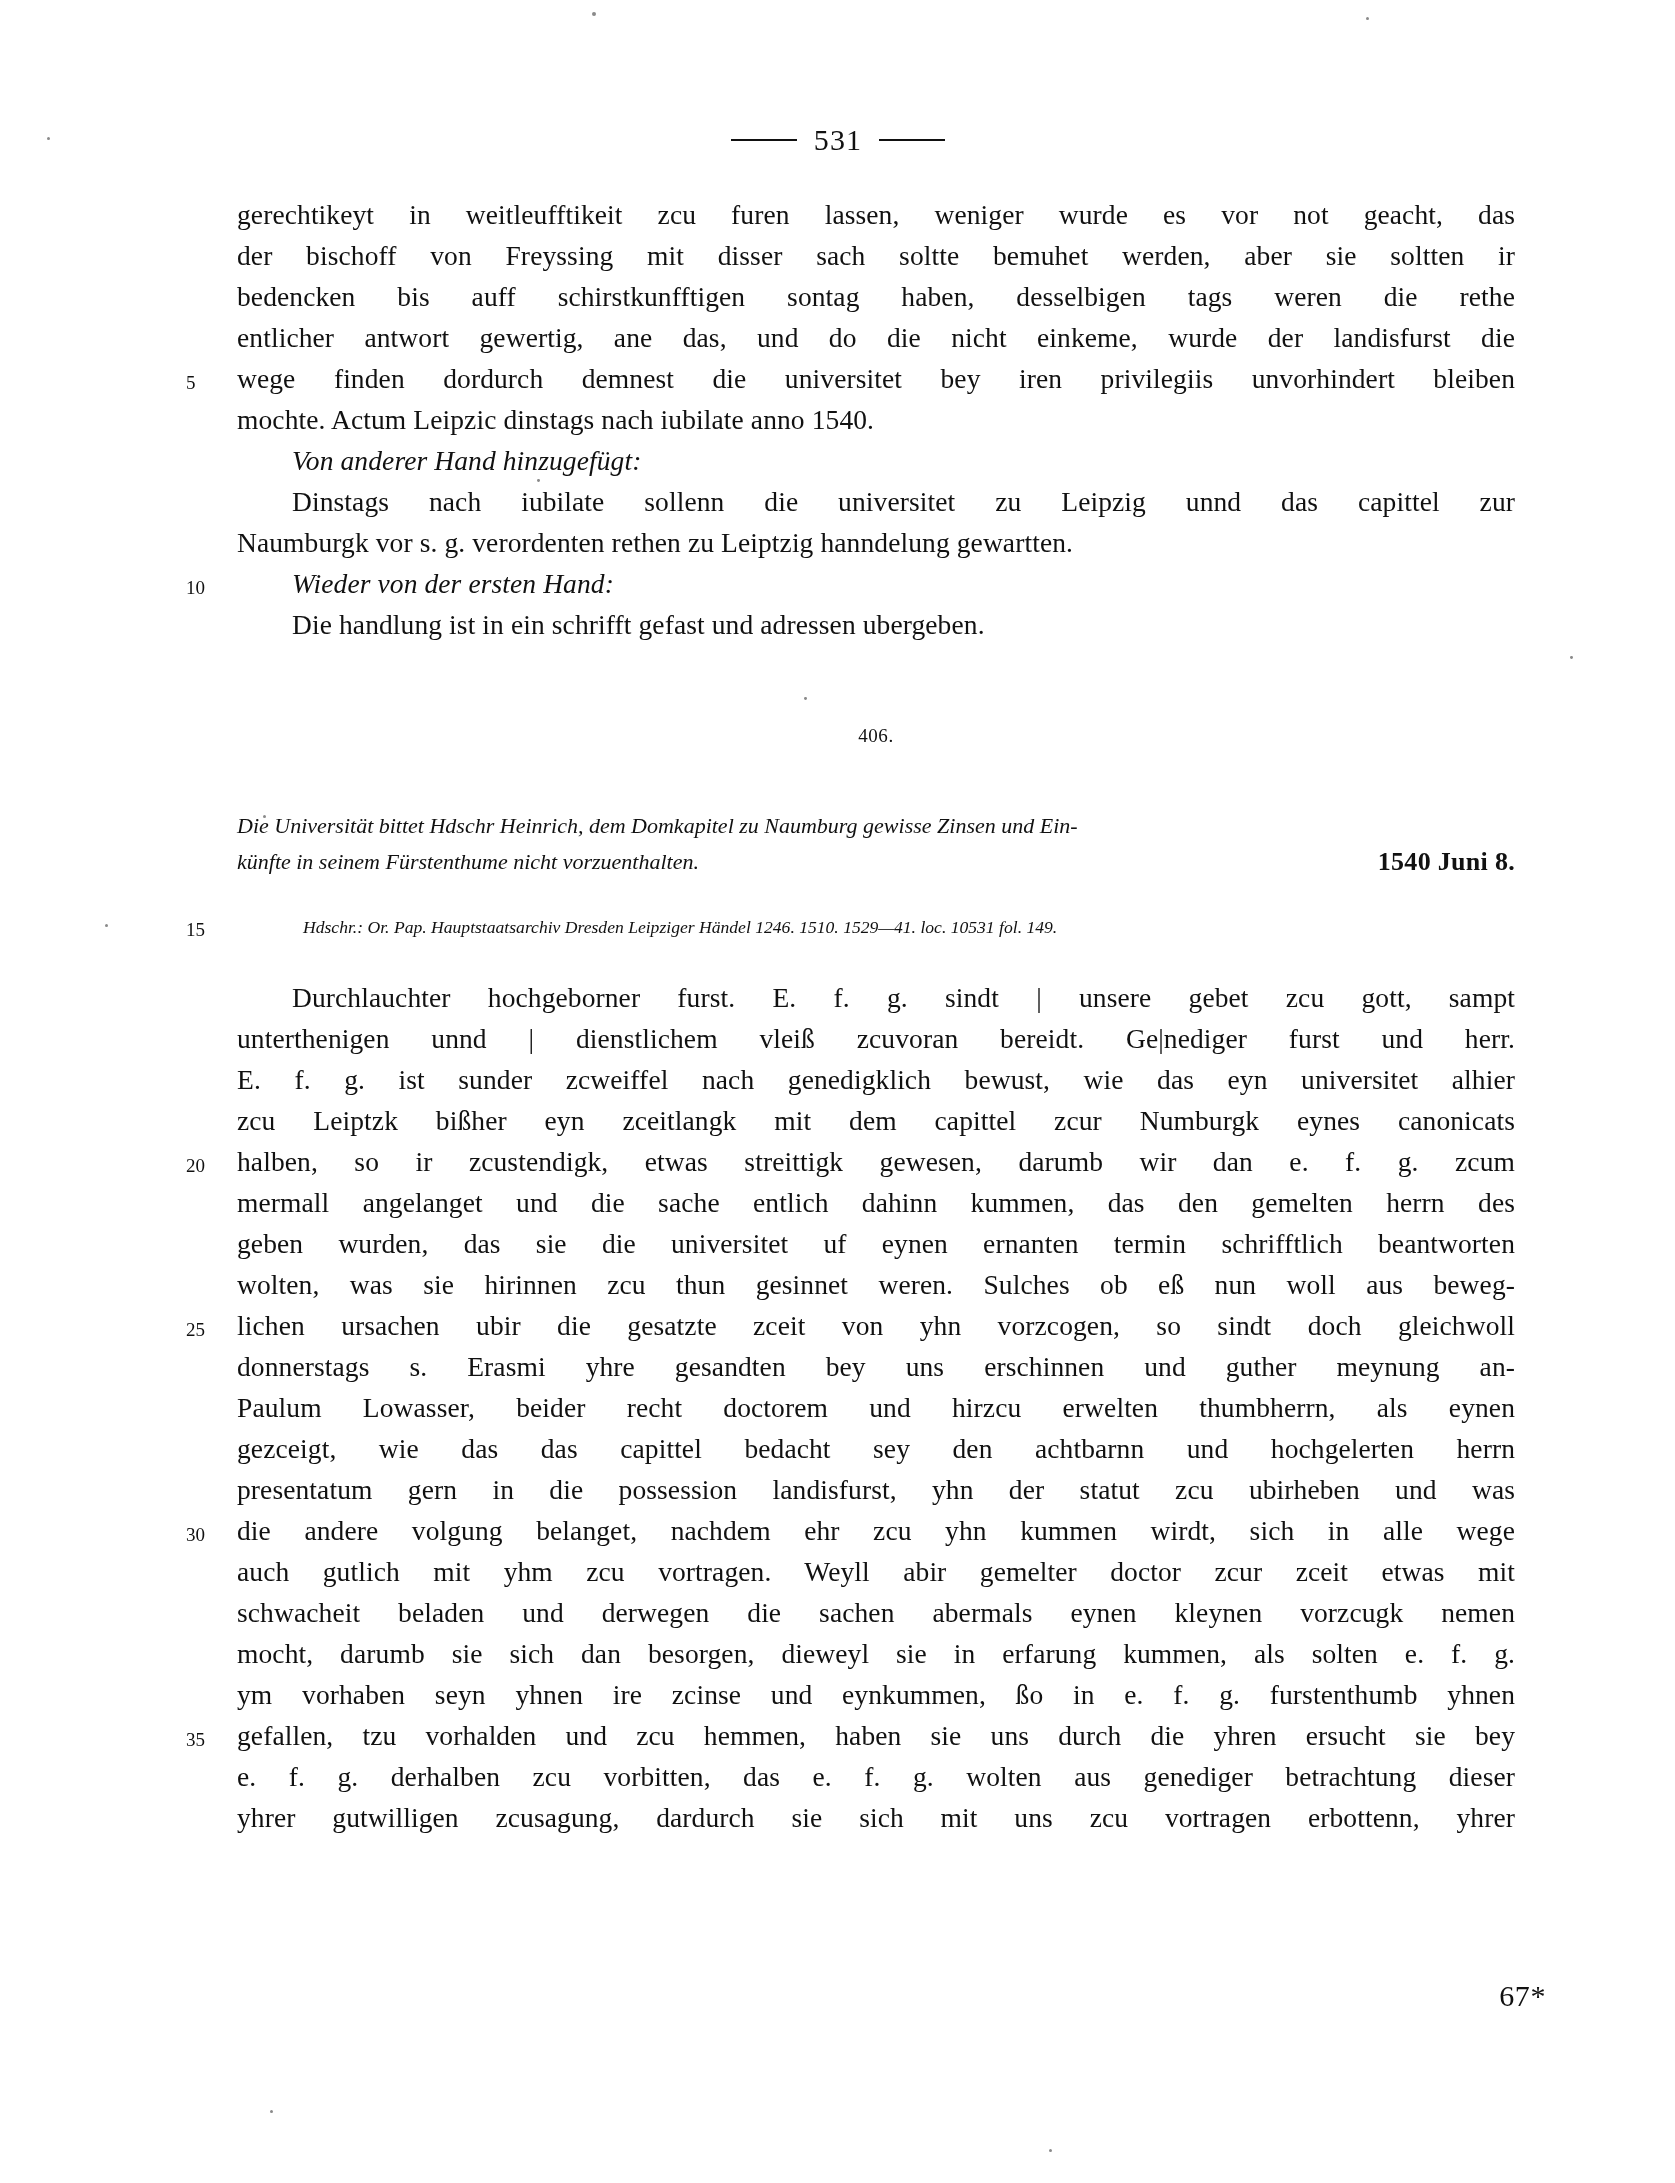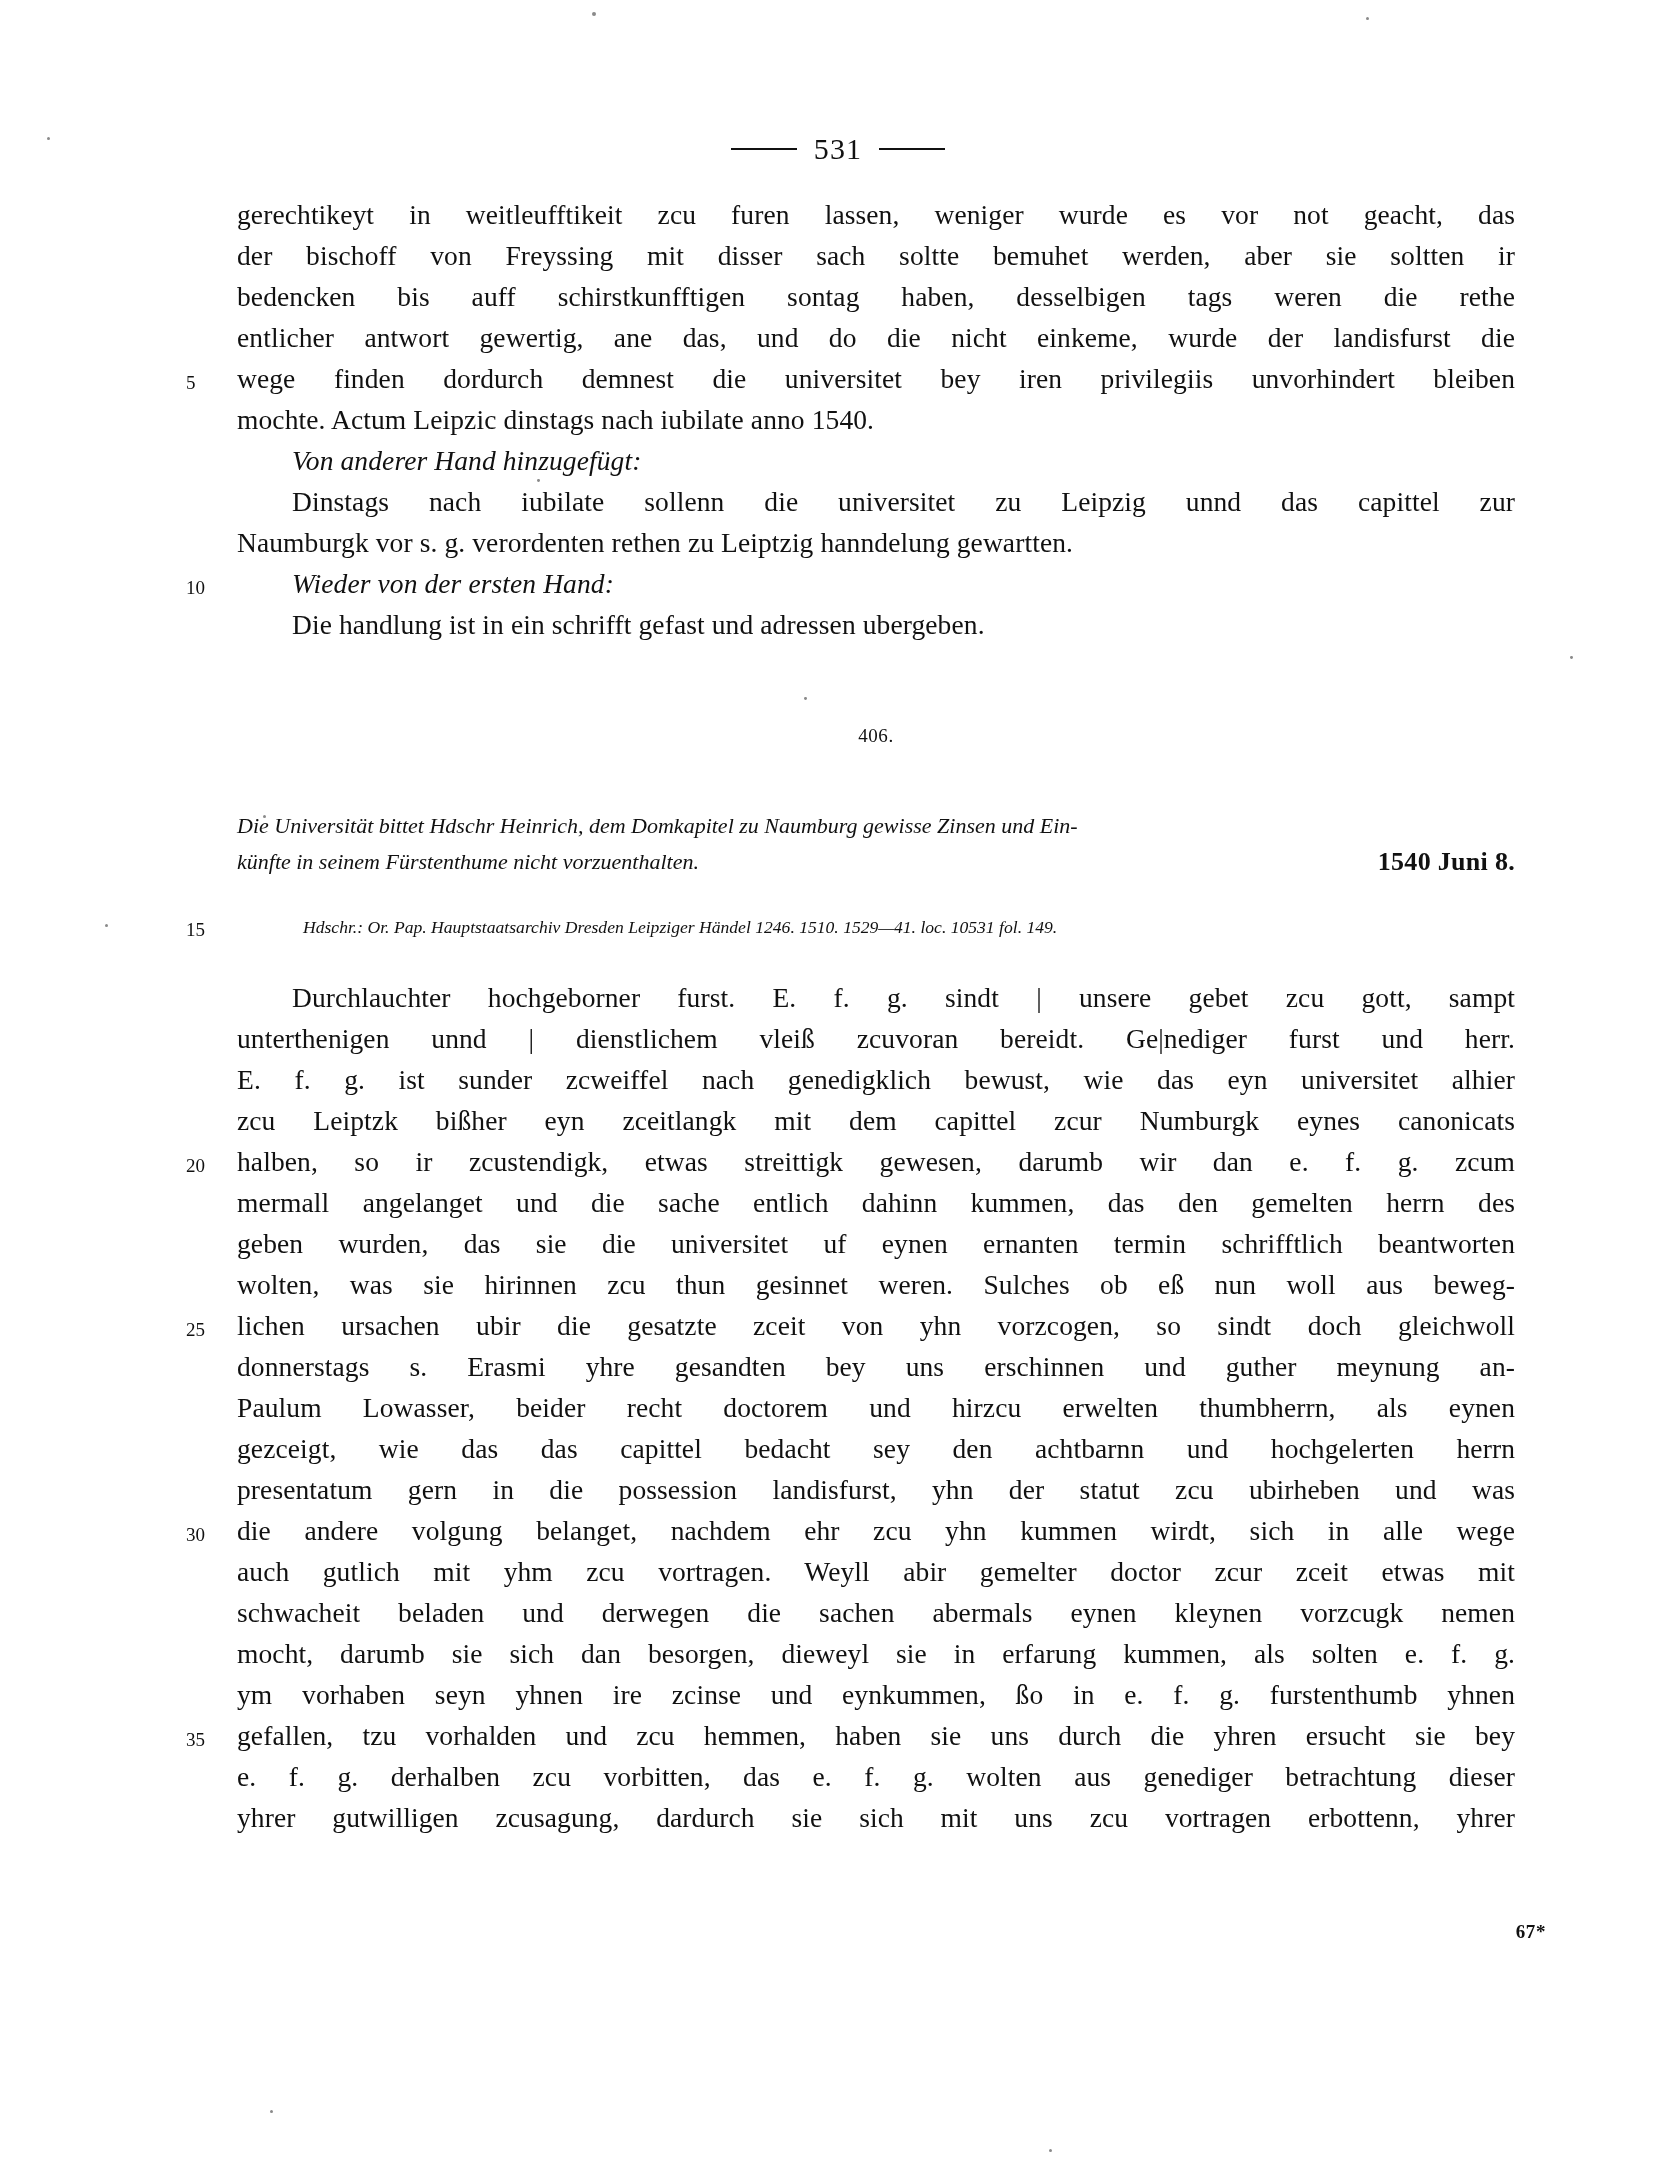--- a/index.html
+++ b/index.html
@@ -19,21 +19,21 @@
     position: relative;
     width: 1676px;
     height: 2183px;
     box-sizing: border-box;
     padding: 0;
   }
 
   
   .running-head {
     position: absolute;
-    top: 132px;
+    top: 123px;
     left: 0;
     width: 1676px;
     text-align: center;
     font-size: 29px;
     letter-spacing: 1.1px;
   }
   .running-head .rule {
     display: inline-block;
     width: 66px;
     height: 2.2px;
@@ -133,24 +133,23 @@
     left: -51px;
     top: 3.3px;
     font-style: normal;
   }
   .gap-d { height: 35px; }
 
   
   .signature {
     position: absolute;
     right: 130px;
-    top: 1921px;
-    font-size: 19px;
+    top: 1979px;
+    font-size: 30px;
     letter-spacing: 0.6px;
-    font-weight: bold;
   }
 
   
   .speck {
     position: absolute;
     background: #2a2a2a;
     border-radius: 50%;
     opacity: 0.55;
   }
 </style>

